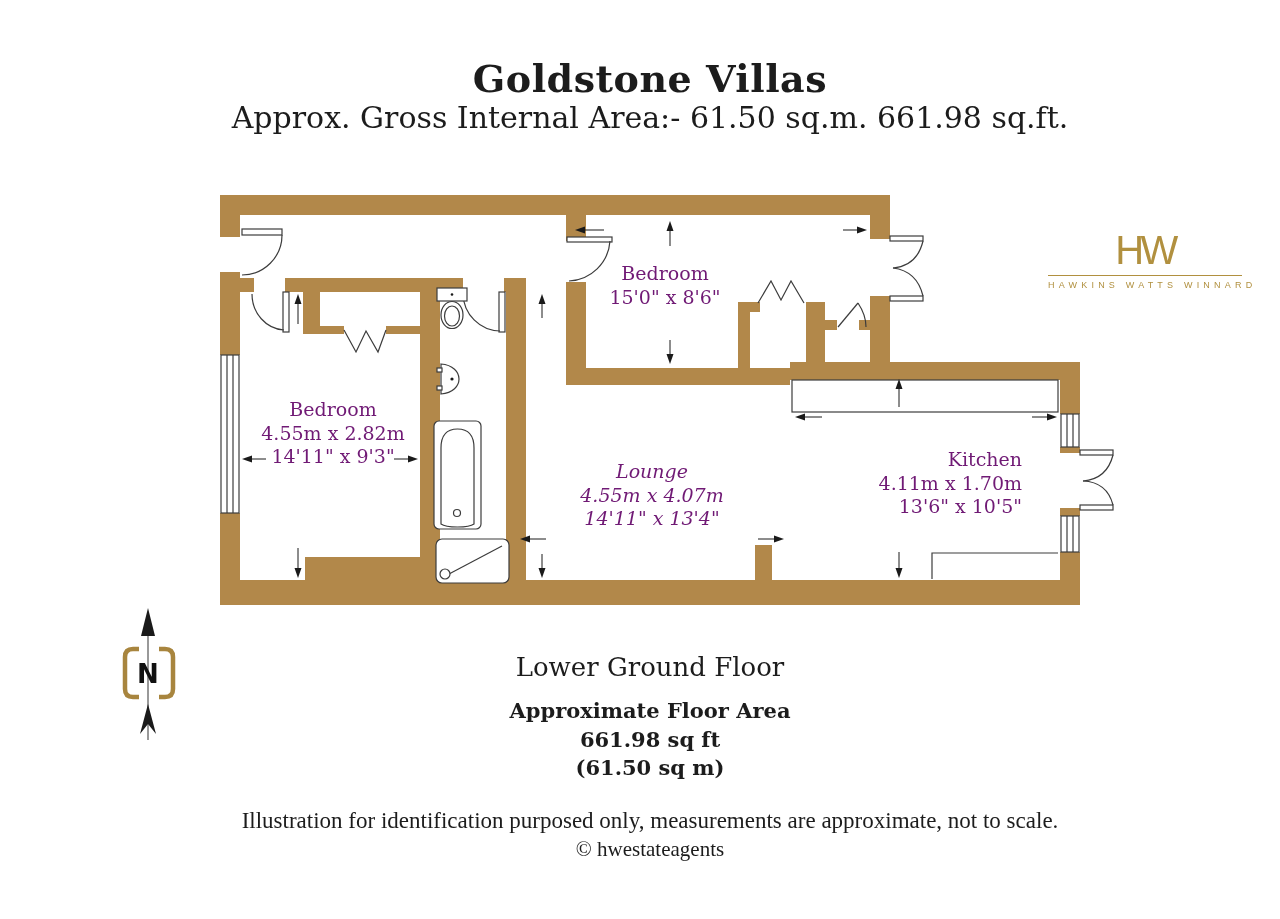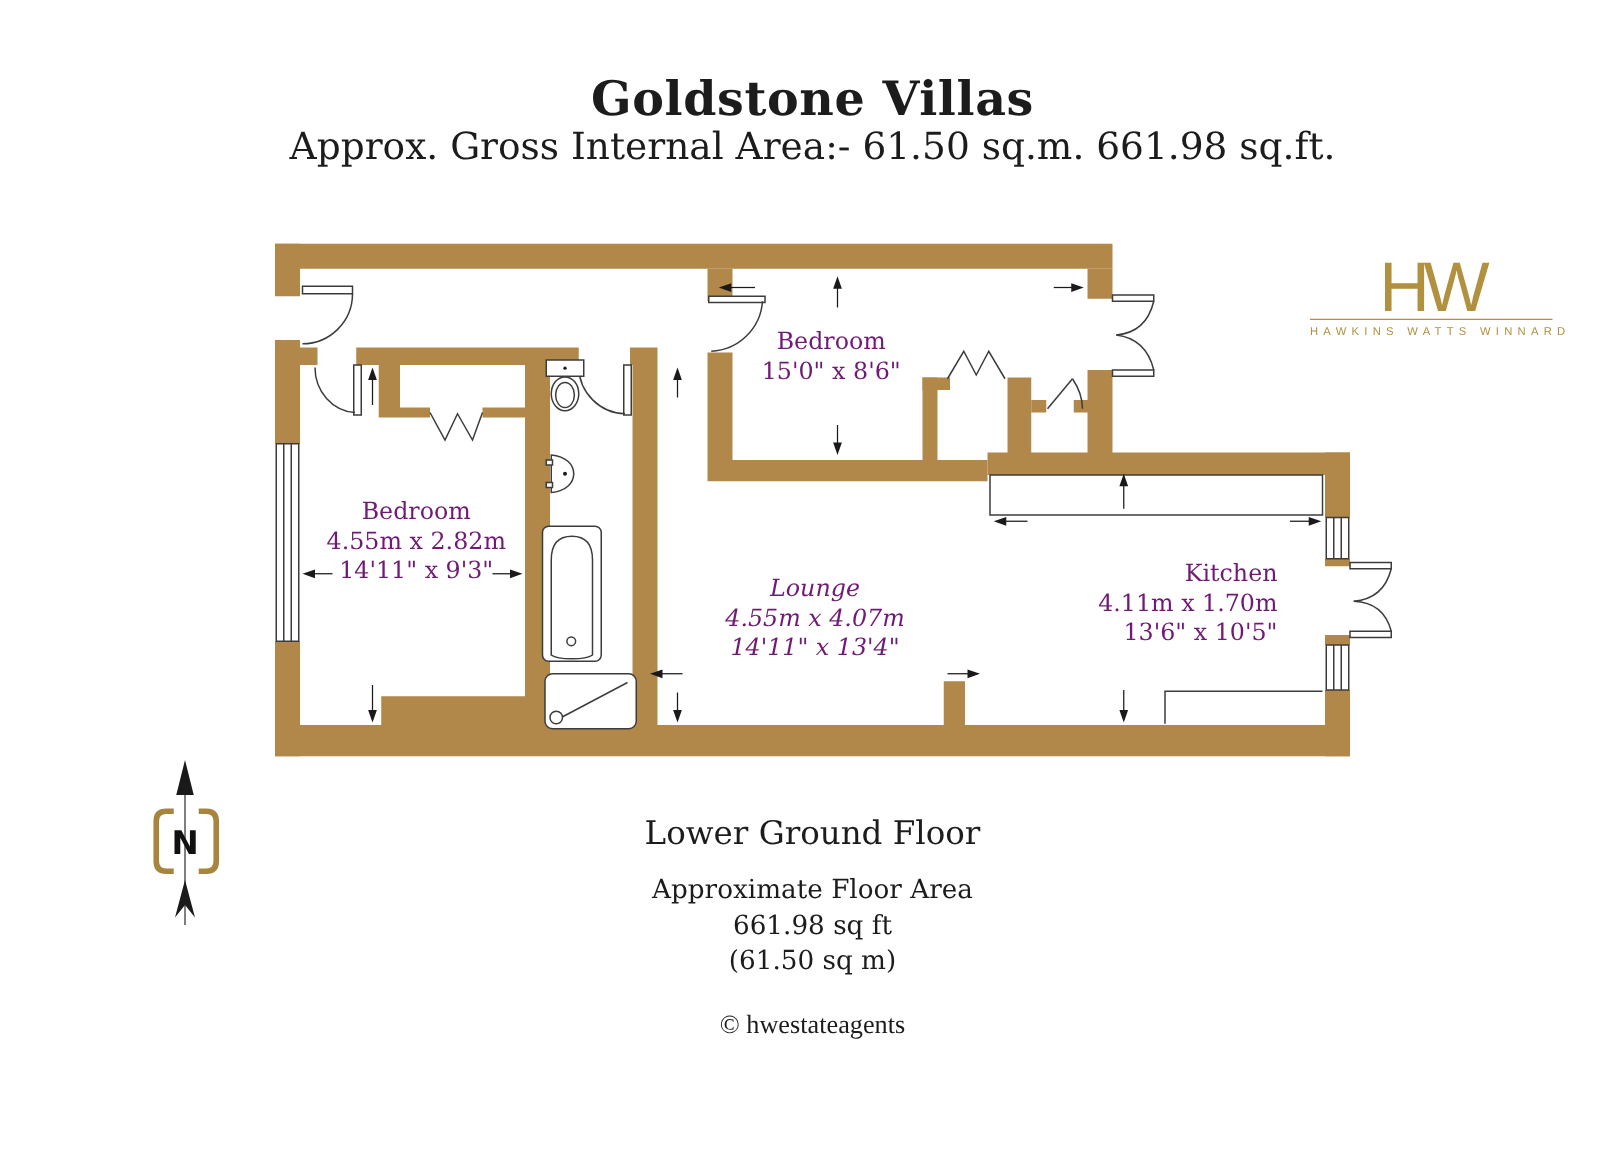--- a/index.html
+++ b/index.html
@@ -10,27 +10,27 @@
   .subtitle{top:100px;font-size:30px;}
   .plan-svg{position:absolute;left:0;top:0;width:1280px;height:919px;}
   .wall{fill:#B2884A;stroke:none;}
   .ln{stroke:#3c3c3c;stroke-width:1.2;fill:none;}
   .lnw{stroke:#3c3c3c;stroke-width:1.2;fill:#ffffff;}
   .dim-l{stroke:#1a1a1a;stroke-width:1;}
   .dim-t{fill:#1a1a1a;stroke:none;}
   .room-label{position:absolute;text-align:center;font-size:19px;line-height:1.24;color:#701a75;}
   .room-label .rname{}
   .logo{position:absolute;left:1048px;top:208px;width:194px;text-align:center;}
-  .logo-hw{font-family:"Liberation Sans",sans-serif;font-size:56px;line-height:44px;
-           color:#B1903F;letter-spacing:-0.09em;font-weight:400;}
+  .logo-hw{font-family:"Liberation Sans",sans-serif;font-size:40px;line-height:44px;
+           color:#B1903F;letter-spacing:-0.09em;font-weight:400;margin-top:20px;}
   .logo-line{border:none;border-top:1.5px solid #B1903F;margin:3px 0 0 0;}
   .logo-name{font-family:"Liberation Sans",sans-serif;font-size:9px;color:#B1903F;
              letter-spacing:4.2px;margin-top:4px;white-space:nowrap;}
   .floorname{top:652px;font-size:26px;}
-  .areablock{top:697px;font-size:21px;font-weight:normal;line-height:1.36;}
+  .areablock{top:697px;font-size:21px;font-weight:bold;line-height:1.36;}
   .footer{top:806px;font-family:"Liberation Serif",serif;font-size:23px;line-height:1.32;}
   .footer .copyright{font-size:21px;}
   .nlabel{font-family:"DejaVu Sans",sans-serif;font-weight:bold;font-size:26px;fill:#111;}
 </style>
 </head>
 <body>
 
 <div class="page">
 
   <div class="centerband title">Goldstone Villas</div>
@@ -264,16 +264,17 @@
   </div>
 
   <div class="centerband floorname">Lower Ground Floor</div>
   <div class="centerband areablock">
     <div>Approximate Floor Area</div>
     <div>661.98 sq ft</div>
     <div>(61.50 sq m)</div>
   </div>
 
   <div class="centerband footer">
+    <div>Illustration for identification purposed only, measurements are approximate, not to scale.</div>
     <div class="copyright">© hwestateagents</div>
   </div>
 
 </div>
 
 </body></html>

